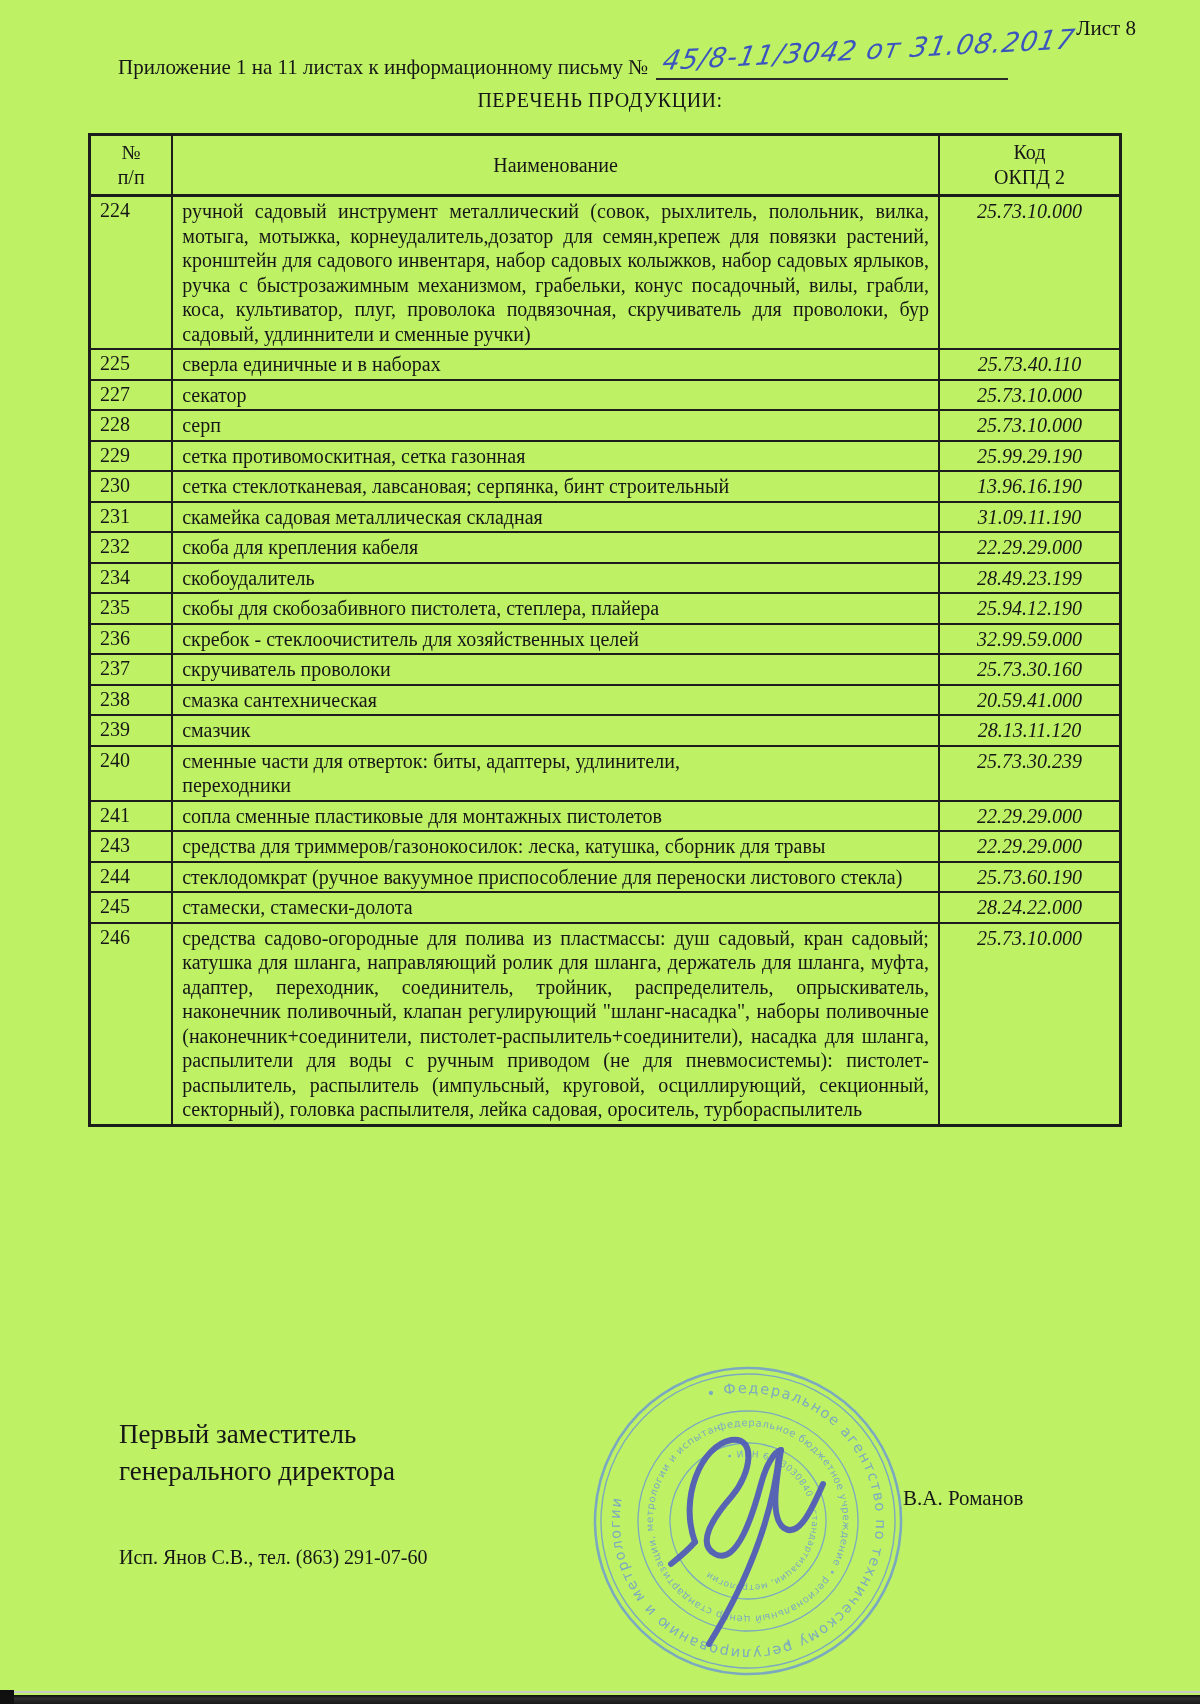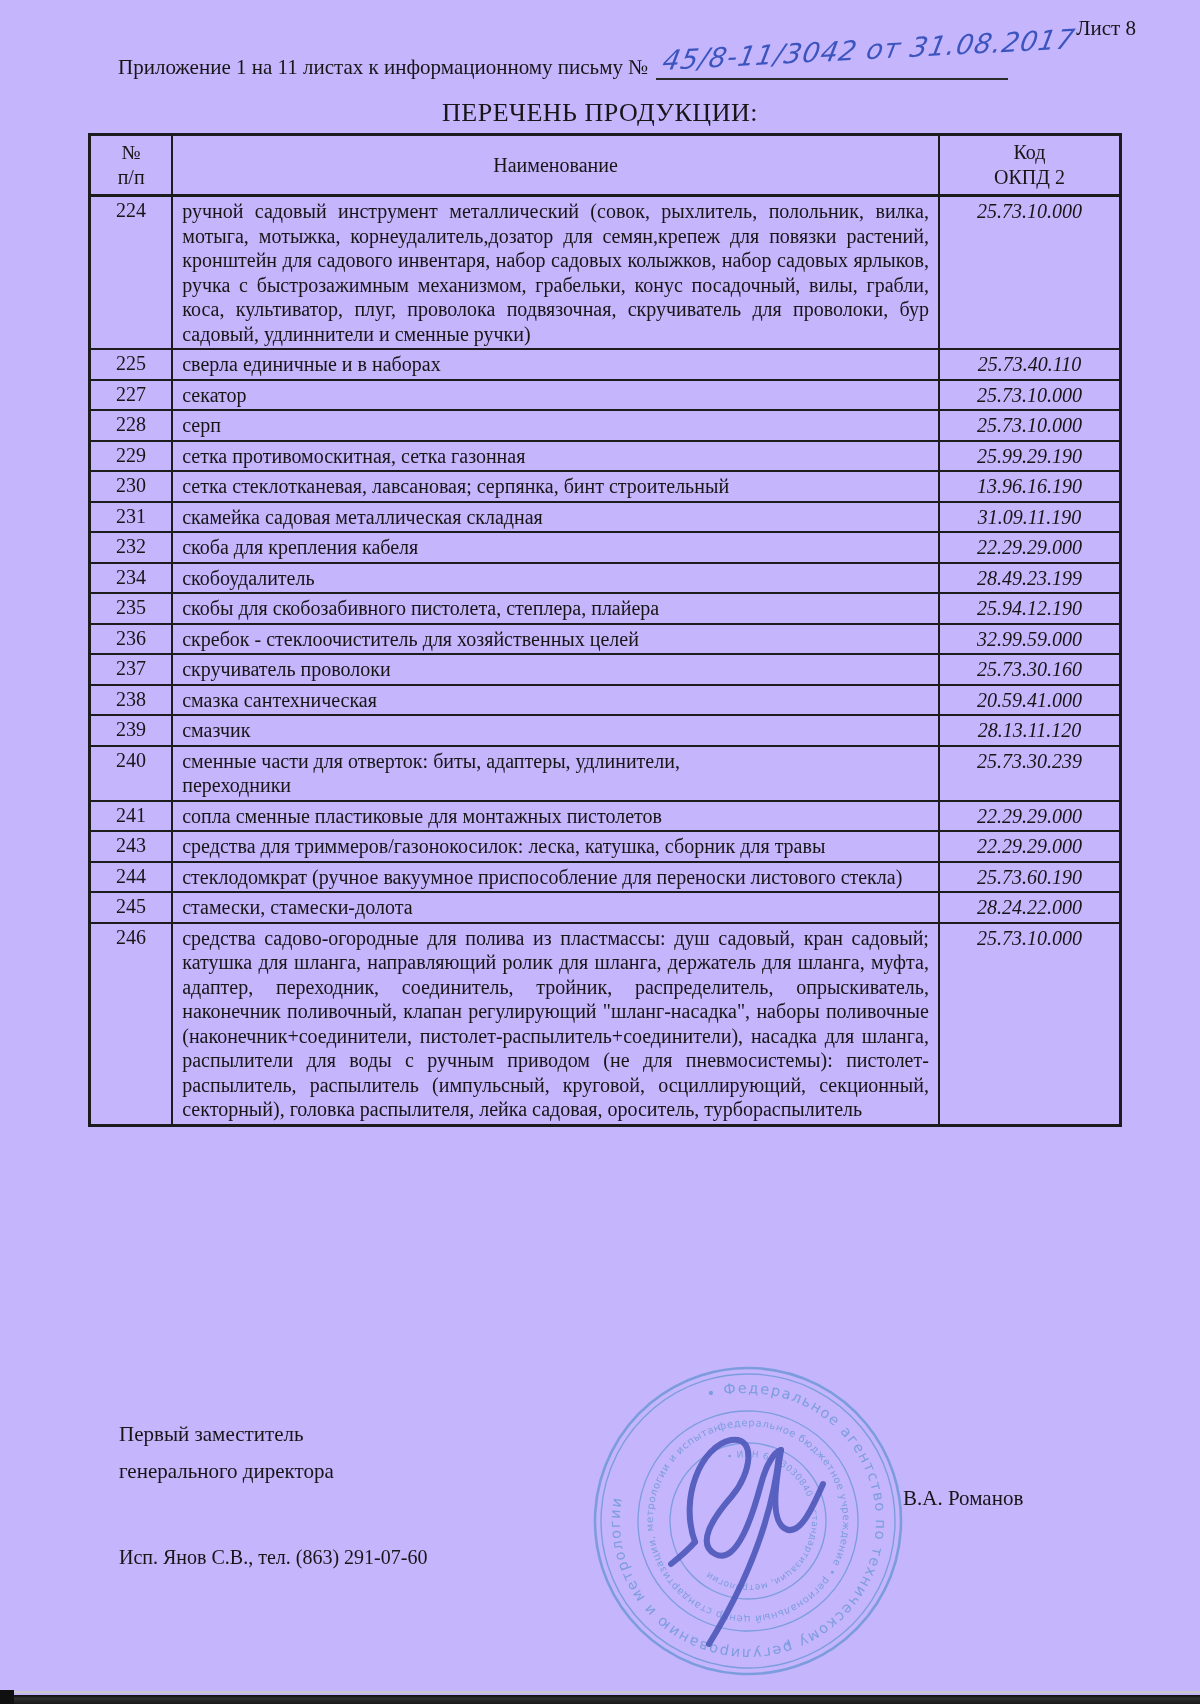--- a/index.html
+++ b/index.html
@@ -1,19 +1,19 @@
 <!DOCTYPE html>
 <html><head>
 <meta charset="utf-8">
 <style>
   html,body{margin:0;padding:0;}
   .page{
     position:relative;
     width:1200px;height:1704px;
-    background:#c4b5fd;
+    background:#bef264;
     font-family:"Liberation Serif","DejaVu Serif",serif;
     color:#161616;
     overflow:hidden;
   }
   .sheet-label{
     position:absolute;top:16px;right:64px;
     font-size:21px;
   }
   .appendix-line{
     position:absolute;top:48px;left:118px;right:60px;
@@ -27,22 +27,22 @@
   .handwriting{
     position:absolute;left:4px;bottom:2px;width:100%;
     color:#3c55be;
     font-family:"DejaVu Sans",sans-serif;
     font-style:italic;font-size:27px;letter-spacing:1px;
     transform:rotate(-3deg) skewX(-14deg);
     transform-origin:left bottom;
     white-space:nowrap;
   }
   .doc-title{
-    position:absolute;top:98px;left:0;width:100%;
-    text-align:center;font-size:26px;letter-spacing:.5px;
+    position:absolute;top:89px;left:0;width:100%;
+    text-align:center;font-size:20px;letter-spacing:.5px;
   }
   table.products{
     position:absolute;left:88px;top:133px;
     width:1034px;
     border-collapse:collapse;
     font-size:20px;
   }
   table.products td,table.products th{
     border:2px solid #1c1c1c;
     padding:2px 9px;
@@ -51,27 +51,27 @@
   }
   table.products thead th{
     text-align:center;vertical-align:middle;
     border-bottom:3px solid #1c1c1c;
     line-height:25px;padding:4px 6px;
   }
   table.products{border:3px solid #1c1c1c;}
   .col-num{width:82px;}
   .col-name{width:760px;}
   .col-code{width:180px;}
-  td.cell-num{text-align:center;padding-top:3px;}
+  td.cell-num{text-align:left;padding-top:3px;}
   td.cell-name{line-height:24.5px;white-space:pre-line;}
   td.cell-name.justify{text-align:justify;margin-top:36px;}
   td.cell-code{text-align:center;line-height:24.5px;padding-top:3px;font-style:italic;}
   .sign-title{
     position:absolute;left:119px;top:1416px;
-    font-size:21px;line-height:37px;
+    font-size:27px;line-height:37px;
   }
   .sign-name{
     position:absolute;left:903px;top:1449px;
     font-size:21px;
     margin-top:37px;
   }
   .executor{
     position:absolute;left:119px;top:1546px;
     font-size:20px;
   }

